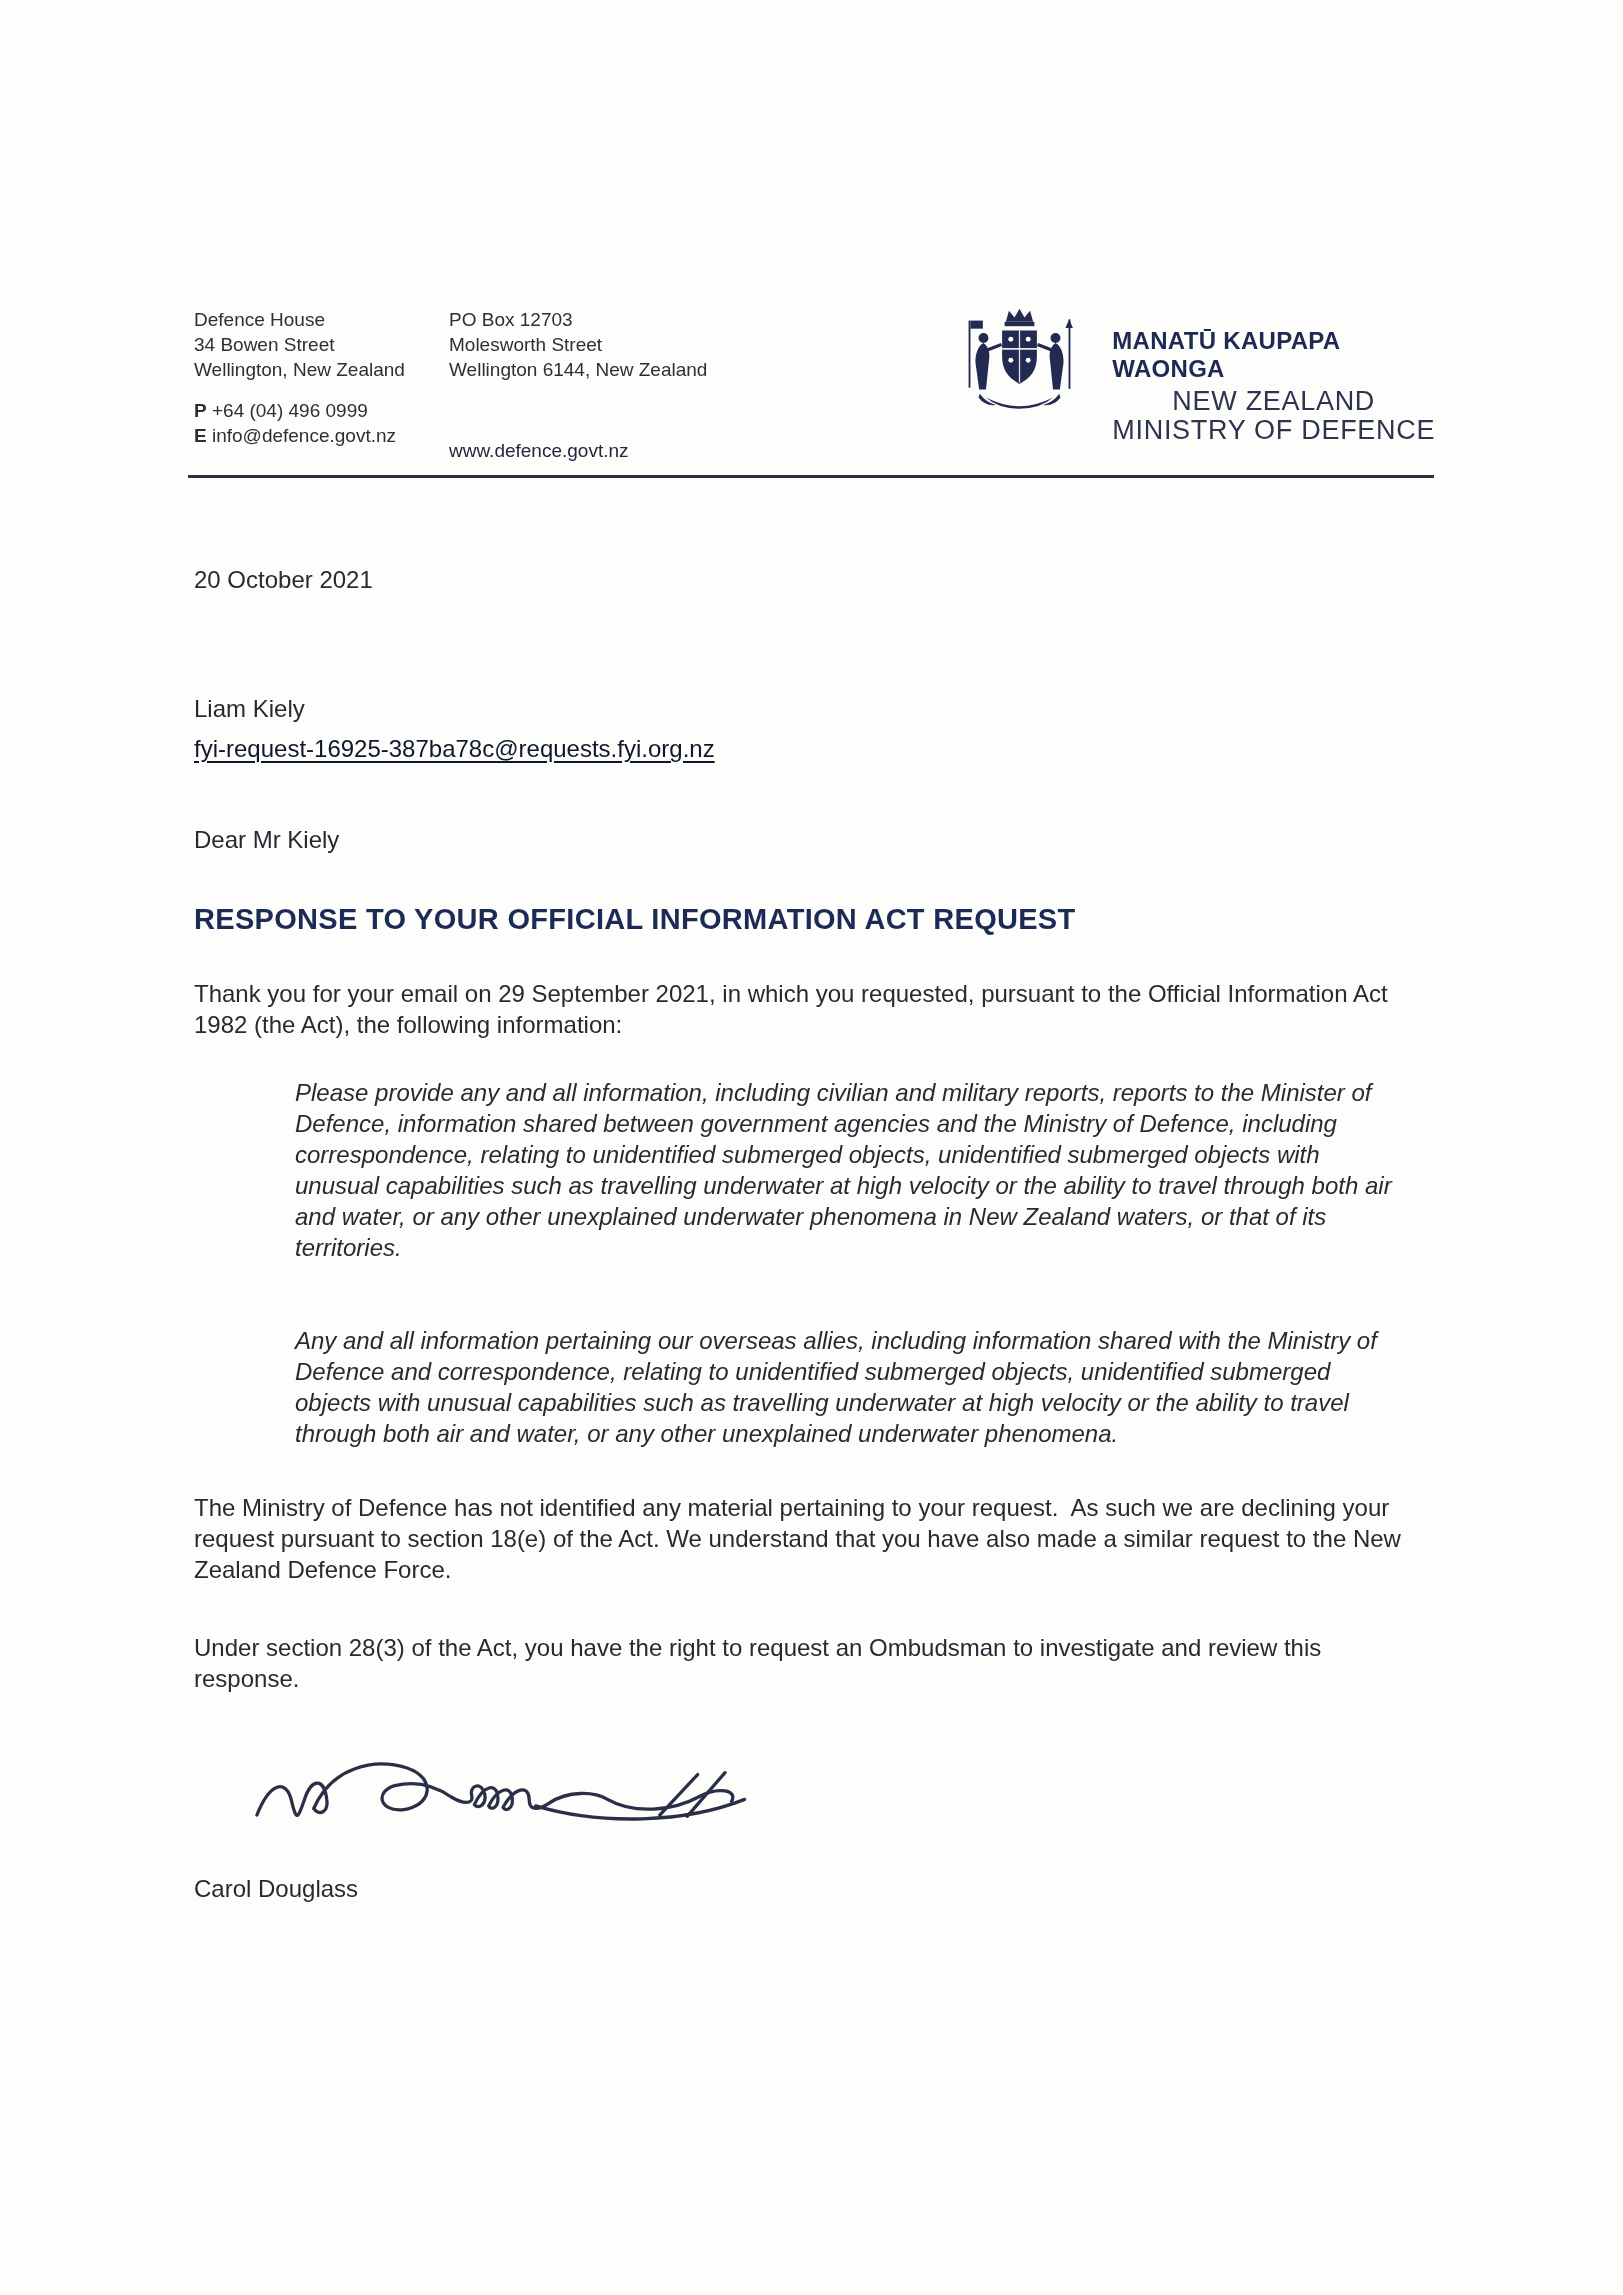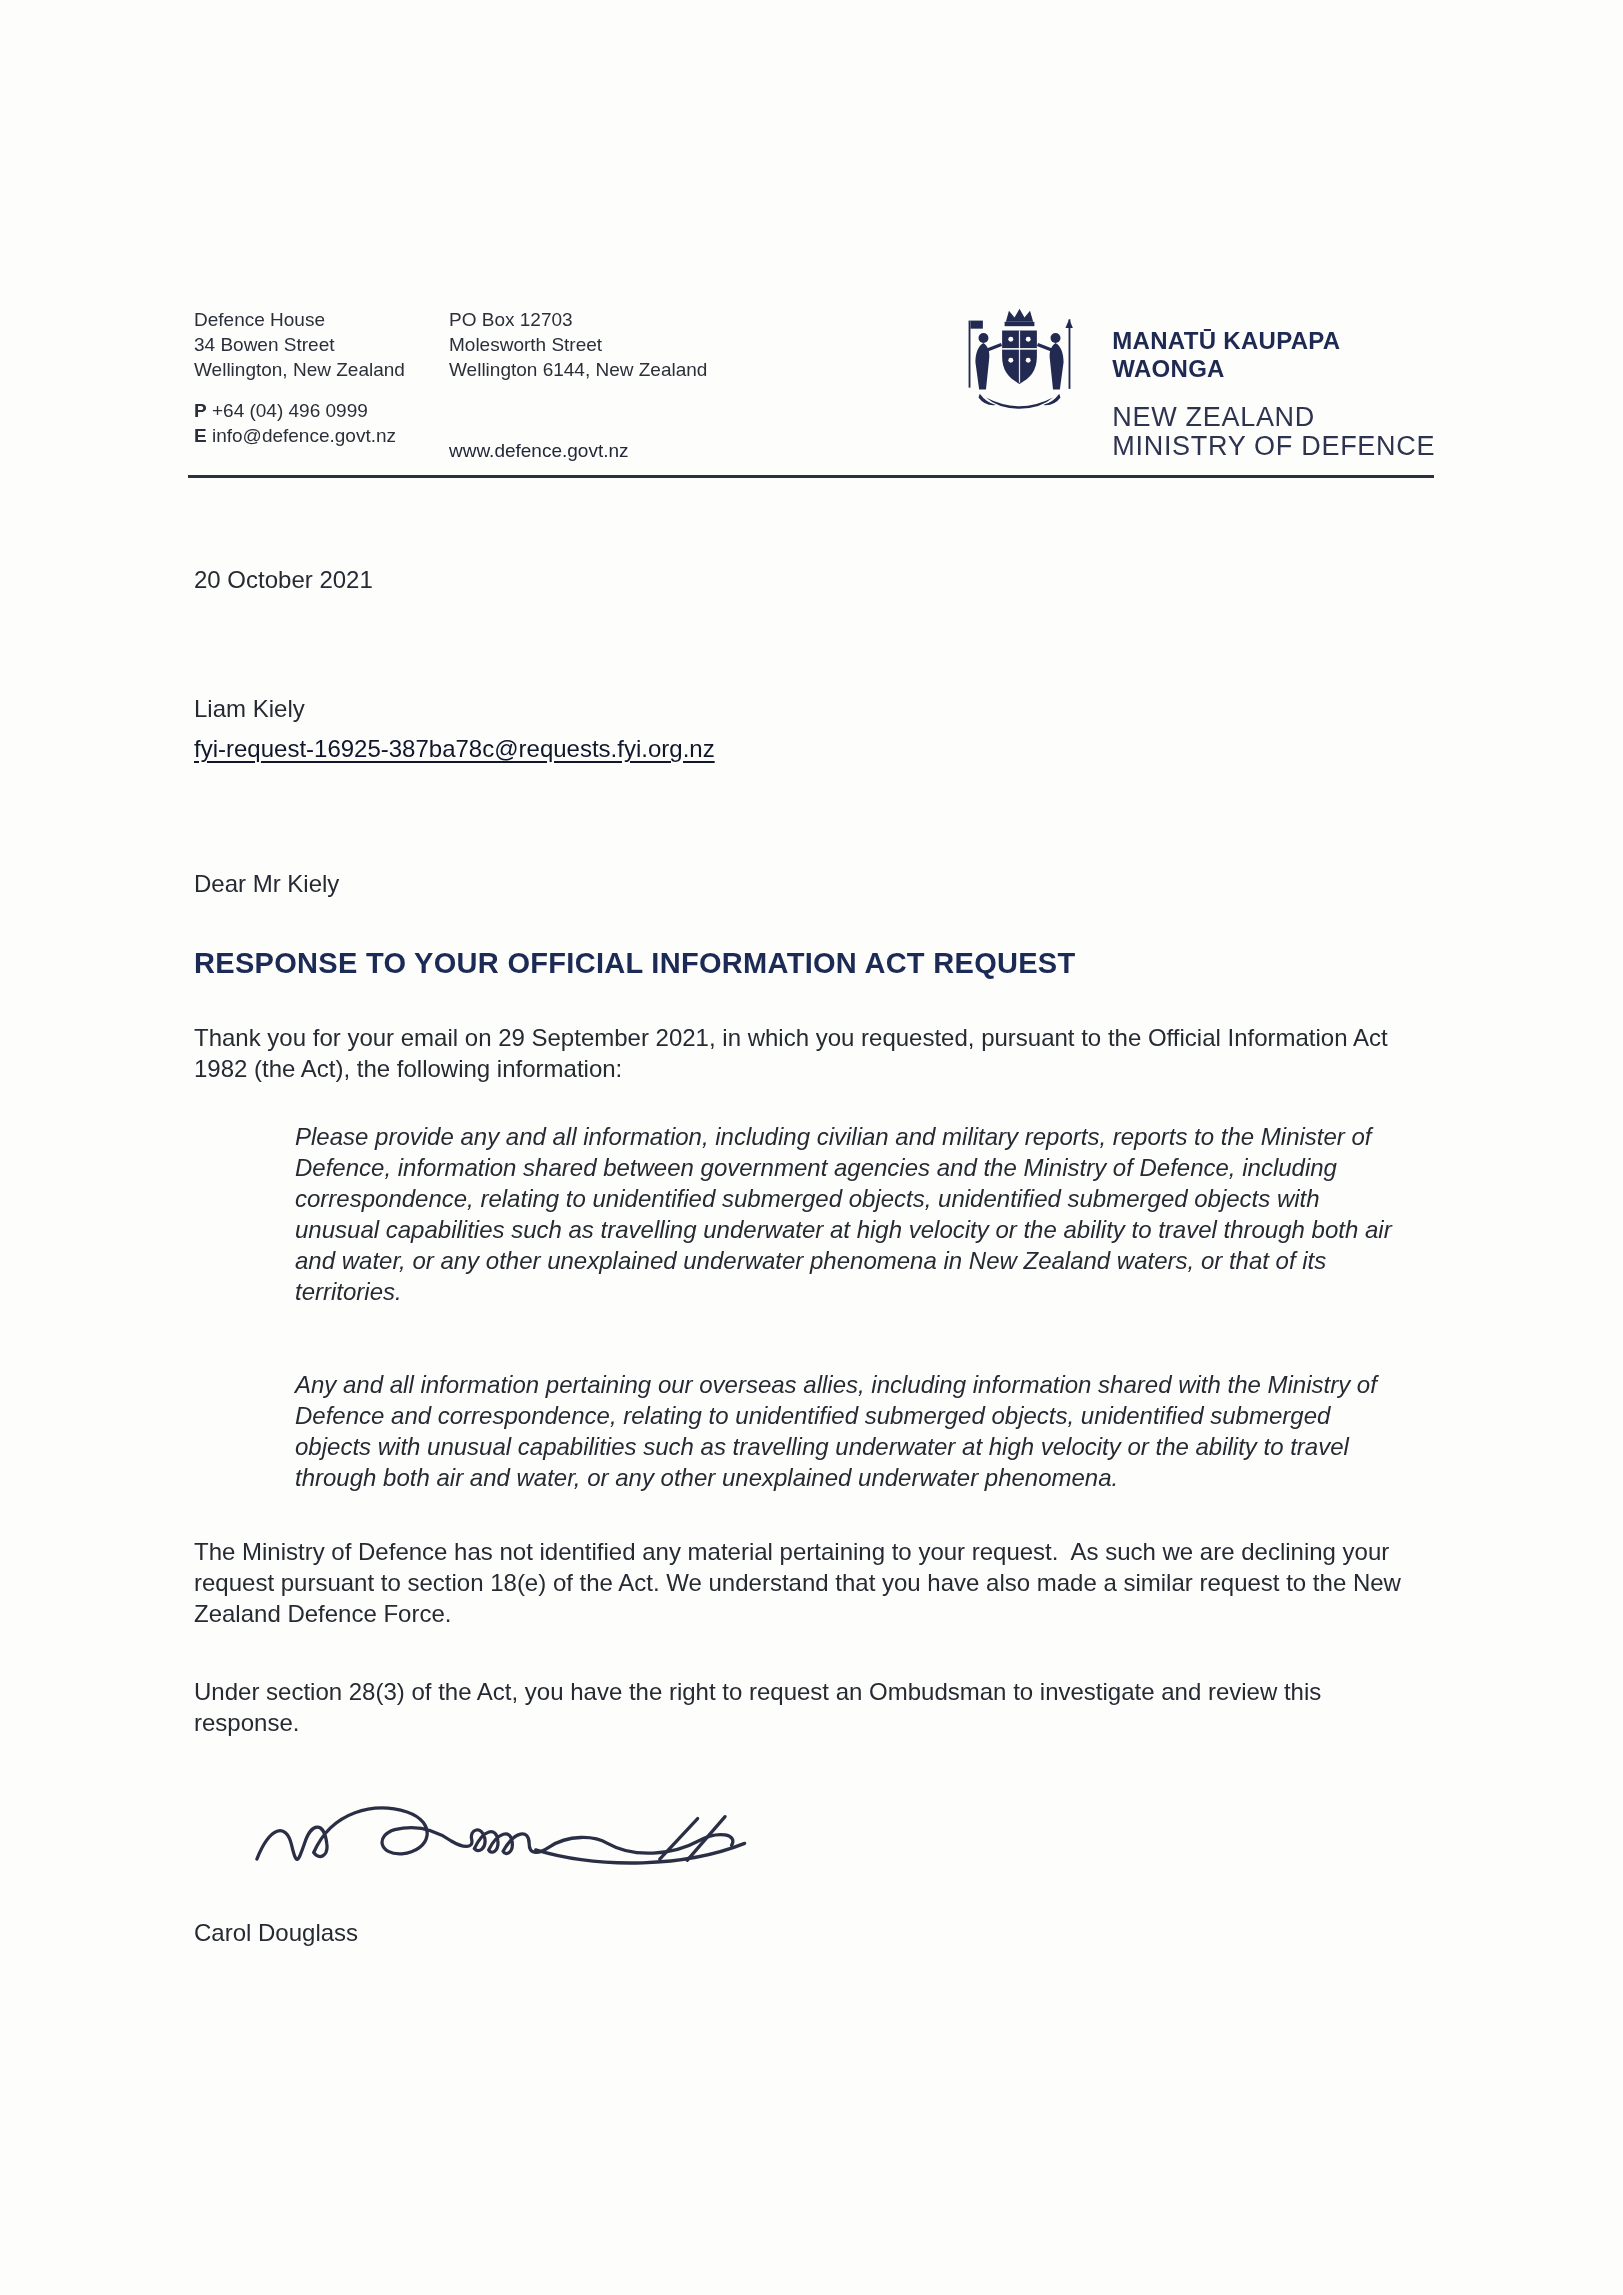--- a/index.html
+++ b/index.html
@@ -19,38 +19,38 @@
   .lh-col2 { position:absolute; left:449px; top:307px; font-size:19px; line-height:25px; color:#2b2f3a; }
   .lh-contact { margin-top:15.7px; }
   .lh-prefix { font-weight:bold; }
   .lh-website { margin-top:56px; font-weight:normal; color:#23273a; }
 
   .lh-brand { position:absolute; left:945px; top:302px; display:flex; align-items:flex-start; }
   .crest { width:149px; height:139px; flex:0 0 auto; }
   .brand-text { margin-left:18.3px; padding-top:25px; }
   .brand-maori { font-size:24px; line-height:27.5px; font-weight:bold; color:#1f2a52; letter-spacing:0.3px; }
   .brand-english { font-size:27px; line-height:29px; font-weight:400; color:#2e3450; letter-spacing:0.7px; }
-  .brand-english.first { margin-top:21px; }
+  .brand-english.first { margin-top:5px;text-align:center; }
 
   .rule { position:absolute; left:188px; top:475px; width:1246px; height:3.3px; background:#2c3140; }
 
   
   .body { position:absolute; left:194px; top:564px; width:1209px; font-size:24px; line-height:31px; }
   .body p { white-space:pre-wrap; }
 
   .date { margin-bottom:98px; }
   .recipient-name { margin-bottom:9.2px; }
   .recipient-email {
     color:#0f172a;
     text-decoration:underline;
     text-underline-offset:3.9px;
     display:inline-block;
     margin-bottom:60px;
   }
-  .salutation { margin-bottom:47px;margin-top:44px; }
+  .salutation { margin-bottom:47px; }
   .subject {
     font-size:29px;
     line-height:34px;
     font-weight:bold;
     color:#1c2b55;
     letter-spacing:0.3px;
     margin-bottom:42px;
   }
   .para { margin-bottom:37px; }
   .quote {

